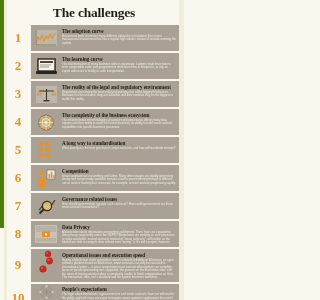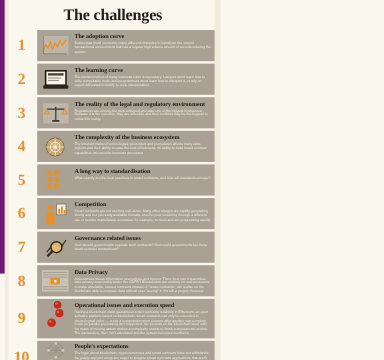--- a/index.html
+++ b/index.html
@@ -5,21 +5,21 @@
   html,body{margin:0;padding:0;}
   body{
     width:184px;height:300px;
     background:#faf7ef;
     font-family:"Liberation Sans",sans-serif;
     overflow:hidden;
   }
   #page{
     position:relative;width:184px;height:228px;
     box-sizing:border-box;
-    border-left:4px solid #701a75;
+    border-left:4px solid #4d7c0f;
     background:#faf7ef;
   }
   .edge-l{position:absolute;left:0;top:0;width:3px;height:300px;background:#f2ecdc;}
   .edge-r{position:absolute;right:0;top:0;width:5px;height:300px;background:#f2ecdc;}
 
   #title{
     font-family:"Liberation Serif",serif;
     font-weight:bold;
     font-size:13.5px;
     color:#231f18;

